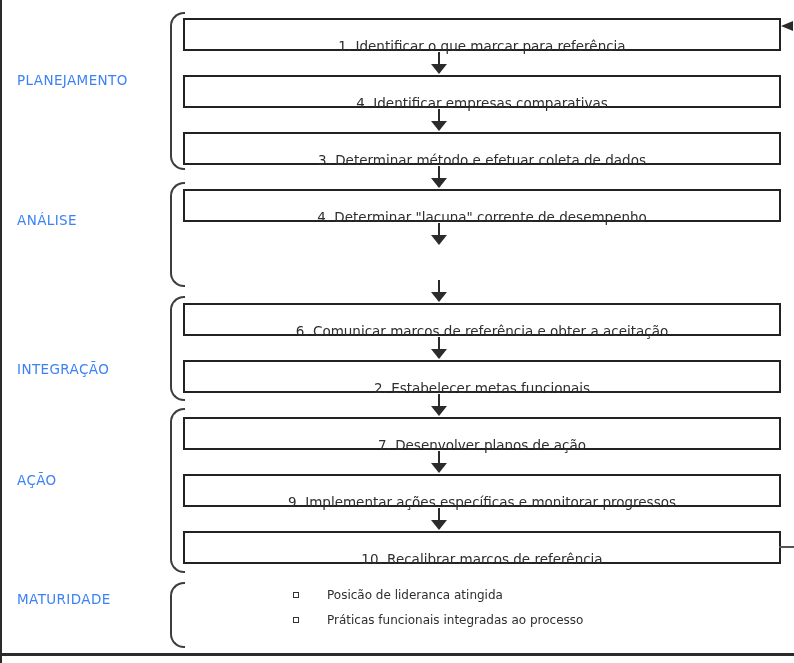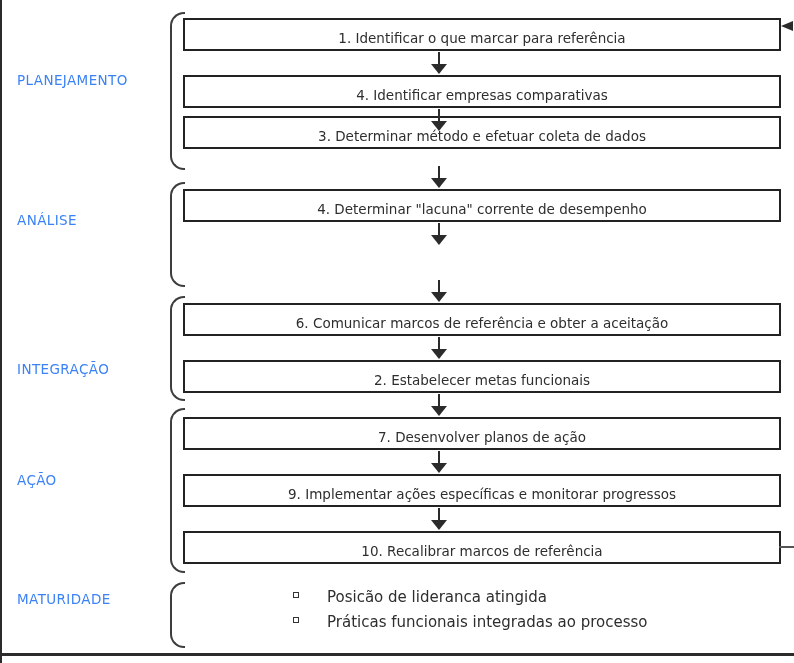--- a/index.html
+++ b/index.html
@@ -40,21 +40,21 @@
     border-bottom-left-radius: 14px;
     background: transparent;
   }
   
   .step-box {
     position: absolute; left: 183px; width: 598px; height: 33px;
     border: 2px solid #222222; background: #ffffff;
     text-align: center;
   }
   .step-text {
-    display: inline-block; padding-top: 10px;
+    display: inline-block; padding-top: 18px;
     font-size: 13.5px; color: #2e2e2e; white-space: nowrap;
   }
   
   .arrow { position: absolute; left: 431px; width: 16px; height: 23px; }
   .arrow-line {
     position: absolute; left: 7px; top: 0;
     width: 2px; height: 13px; background: #2b2b2b;
   }
   .arrow-head {
     position: absolute; left: 0; top: 12px;
@@ -80,21 +80,21 @@
     position: absolute; left: 293px;
     display: flex; align-items: flex-start;
   }
   .bullet-square {
     display: inline-block; width: 6px; height: 6px;
     border: 1.5px solid #333333; background: #ffffff;
     margin-top: 4px; flex: 0 0 auto;
   }
   .bullet-text {
     display: inline-block; margin-left: 28px;
-    font-size: 15px; color: #2e2e2e; white-space: nowrap;
+    font-size: 12px; color: #2e2e2e; white-space: nowrap;
   }
 </style>
 </head>
 <body>
 
 <div class="canvas">
 
   <div class="frame-left"></div>
   <div class="frame-bottom"></div>
 
@@ -105,21 +105,21 @@
   <div class="phase-label" style="top:591px">MATURIDADE</div>
 
   <div class="brace" style="top:12px;height:158px"></div>
   <div class="brace" style="top:182px;height:105px"></div>
   <div class="brace" style="top:296px;height:105px"></div>
   <div class="brace" style="top:408px;height:165px"></div>
   <div class="brace" style="top:582px;height:66px"></div>
 
   <div class="step-box" style="top:18px"><span class="step-text">1. Identificar o que marcar para referência</span></div>
   <div class="step-box" style="top:75px"><span class="step-text">4. Identificar empresas comparativas</span></div>
-  <div class="step-box" style="top:116px"><span class="step-text">3. Determinar método e efetuar coleta de dados</span></div>
+  <div class="step-box" style="top:132px"><span class="step-text">3. Determinar método e efetuar coleta de dados</span></div>
   <div class="step-box" style="top:189px"><span class="step-text">4. Determinar "lacuna" corrente de desempenho</span></div>
   <div class="step-box" style="top:303px"><span class="step-text">6. Comunicar marcos de referência e obter a aceitação</span></div>
   <div class="step-box" style="top:360px"><span class="step-text">2. Estabelecer metas funcionais</span></div>
   <div class="step-box" style="top:417px"><span class="step-text">7. Desenvolver planos de ação</span></div>
   <div class="step-box" style="top:474px"><span class="step-text">9. Implementar ações específicas e monitorar progressos</span></div>
   <div class="step-box" style="top:531px"><span class="step-text">10. Recalibrar marcos de referência</span></div>
 
   <div class="arrow" style="top:52px">
       <div class="arrow-line"></div>
       <div class="arrow-head"></div>

